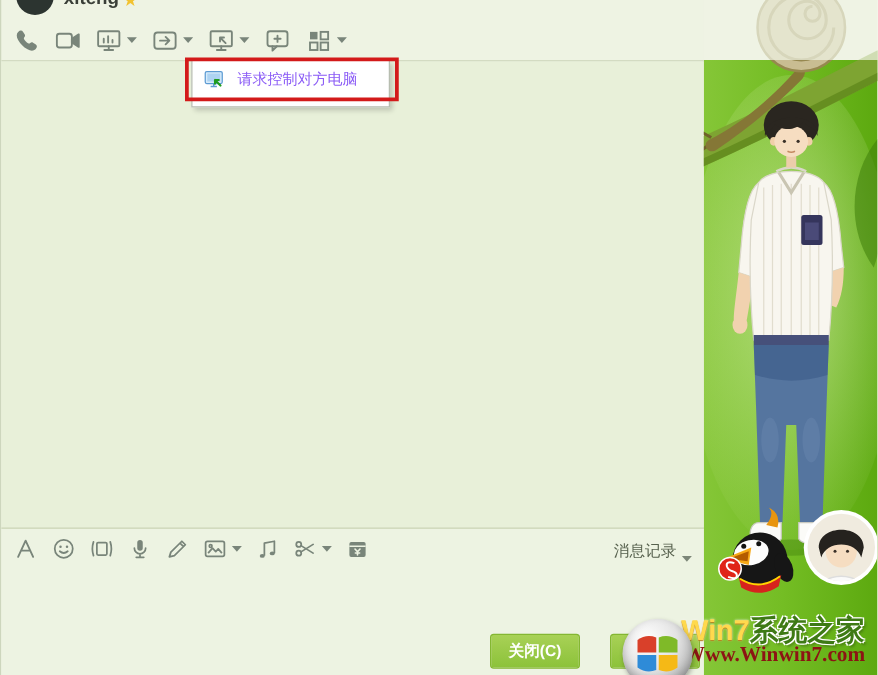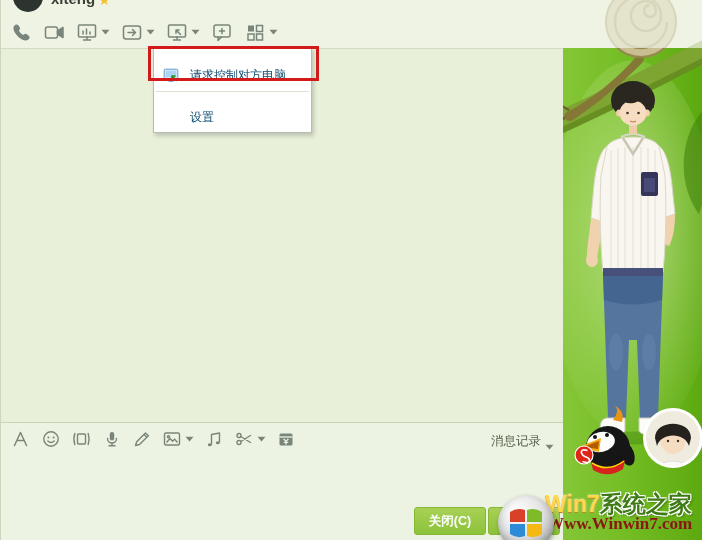--- a/index.html
+++ b/index.html
@@ -25,26 +25,26 @@
   
   .fmt-bar{position:absolute;left:10px;top:429px;display:flex;align-items:center;color:#79857a;z-index:3;}
   .fmt-item{display:flex;align-items:center;margin-right:10px;cursor:pointer;}
   .history-link{position:absolute;left:490px;top:433px;display:flex;align-items:flex-end;font-size:12.5px;color:#57614e;cursor:pointer;z-index:3;}
   .history-link svg{margin-left:4px;}
   .msg-input{position:absolute;left:0;top:456px;width:562px;height:48px;z-index:2;}
   
   .btn{position:absolute;top:507px;width:70px;height:26px;border:1px solid #84b732;border-radius:3px;
        background:linear-gradient(#a8d156,#8cc23a);color:#fff;font-size:12.5px;font-weight:bold;
        display:flex;align-items:center;justify-content:center;z-index:4;cursor:pointer;}
-  .btn-close{left:413px;}
+  .btn-close{left:391px;}
   .btn-send{left:487px;}
   
   .menu{position:absolute;left:152px;top:47px;width:157px;background:#fff;border:1px solid #b7bdb0;
         box-shadow:2px 3px 4px rgba(0,0,0,.18);z-index:6;padding:2px 0;}
-  .menu-item{height:26px;display:flex;align-items:center;font-size:12px;color:#0c4a6e;cursor:pointer;margin-top:12px;}
+  .menu-item{height:26px;display:flex;align-items:center;font-size:12px;color:#8b5cf6;cursor:pointer;}
   .menu-item .mi-ic{width:16px;height:16px;margin-left:9px;}
   .menu-item .mi-label{margin-left:11px;}
   .menu-item.no-icon .mi-label{margin-left:36px;}
   .menu-sep{height:1px;background:#dde1d6;margin:3px 2px;}
   .red-box{position:absolute;left:147px;top:46px;width:165px;height:29px;border:3px solid #d31a1a;z-index:7;pointer-events:none;}
   
   .wm-text1{position:absolute;left:544px;top:489px;font-size:23px;font-weight:bold;z-index:8;letter-spacing:0;white-space:nowrap;}
   .wm-prefix{color:#ffd94d;text-shadow:0 1px 1px #b97b12,0 0 2px #fff;}
   .wm-suffix{color:#3e7a15;text-shadow:-1px -1px 0 #fff,1px -1px 0 #fff,-1px 1px 0 #fff,1px 1px 0 #fff,2px 2px 2px rgba(0,0,0,.25);}
   .wm-text2{position:absolute;left:546px;top:514px;font-family:"Liberation Serif",serif;font-size:17px;font-weight:bold;color:#8c1414;z-index:8;white-space:nowrap;}
@@ -301,23 +301,20 @@
     <div class="menu-item">
       <svg class="mi-ic" viewBox="0 0 16 16" fill="none">
           <rect x="1.2" y="2.2" width="13.6" height="9.6" rx="1.2" fill="#d8ecfb" stroke="#5d9bd3"></rect>
           <rect x="2.8" y="3.8" width="10.4" height="6.4" fill="#aed3f2"></rect>
           <path d="M5.5 14.2 h5 M8 11.8 v2.4" stroke="#5d9bd3" stroke-width="1.2"></path>
           <path d="M13.4 13.4 L9 9 M9 12 V9 h3" stroke="#1f9c1f" stroke-width="1.7" stroke-linecap="round" stroke-linejoin="round"></path>
         </svg>
       <span class="mi-label">请求控制对方电脑</span>
     </div>
     <div class="menu-sep"></div>
-    <div class="menu-item no-icon">
-      <span class="mi-label">设置</span>
-    </div>
   </div>
   <div class="red-box"></div>
 
   <div class="wm-text1"><span class="wm-prefix">Win7</span><span class="wm-suffix">系统之家</span></div>
   <div class="wm-text2">Www.Winwin7.com</div>
   <div class="wm-sphere">
     <svg width="40" height="40" viewBox="0 0 40 40">
       <path d="M4 9 Q11 4 19 7 L19 19 H4 Z" fill="#d9402a"></path>
       <path d="M21 7 Q29 4 36 9 V19 H21 Z" fill="#7fba28"></path>
       <path d="M4 21 H19 V33 Q11 36 4 31 Z" fill="#2e8bd8"></path>

